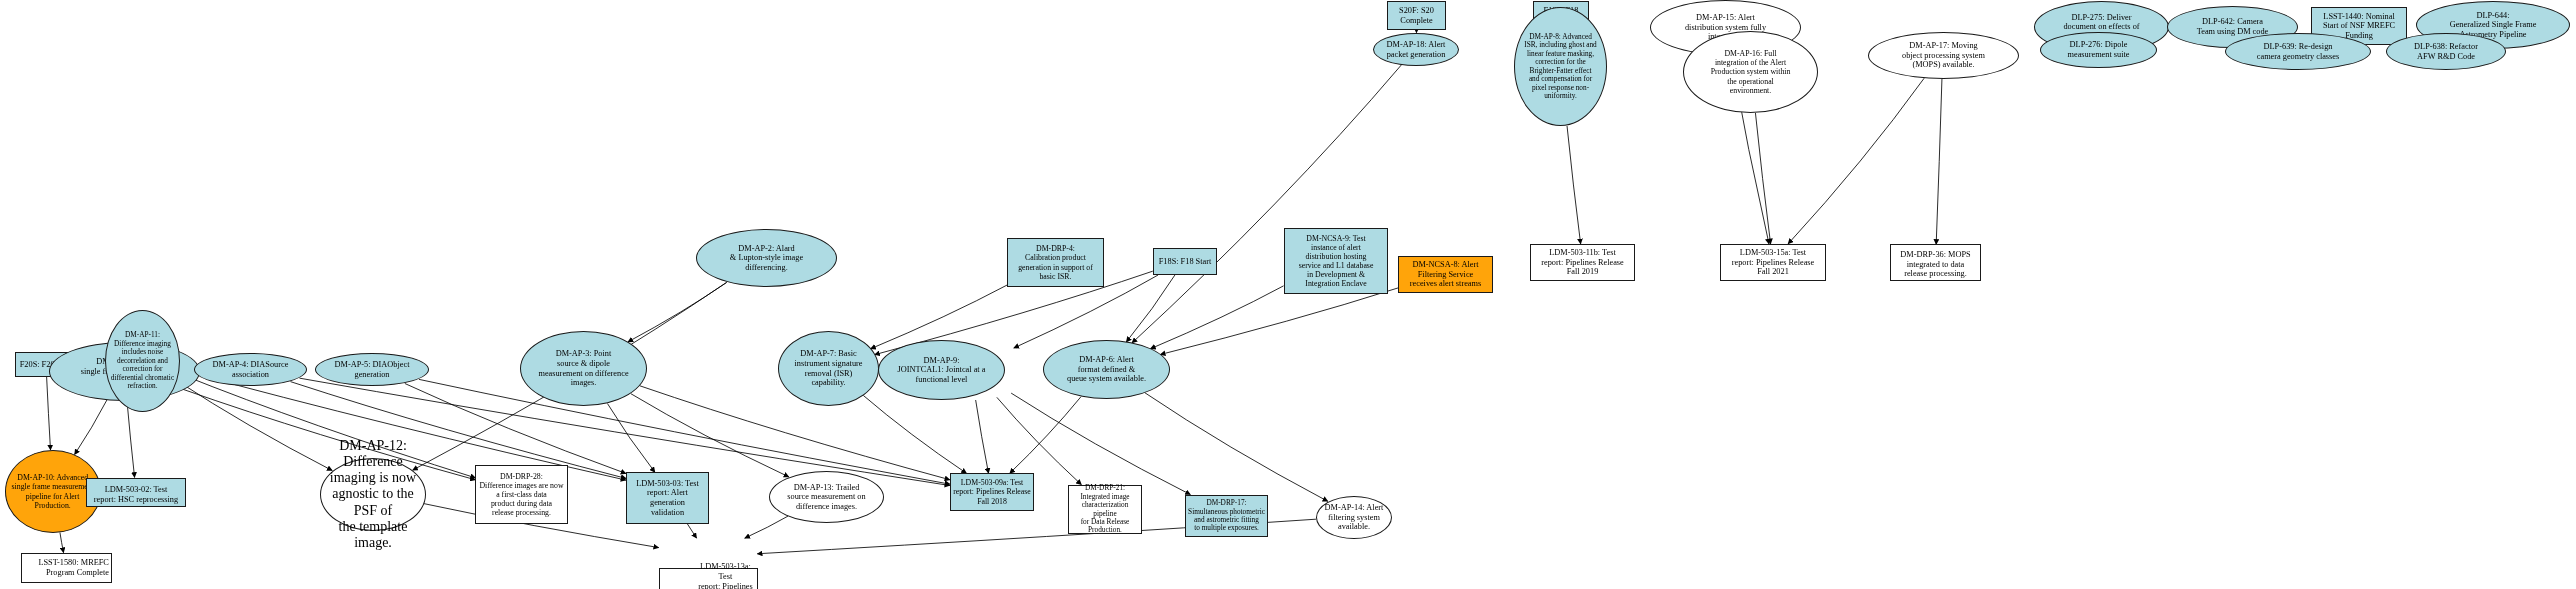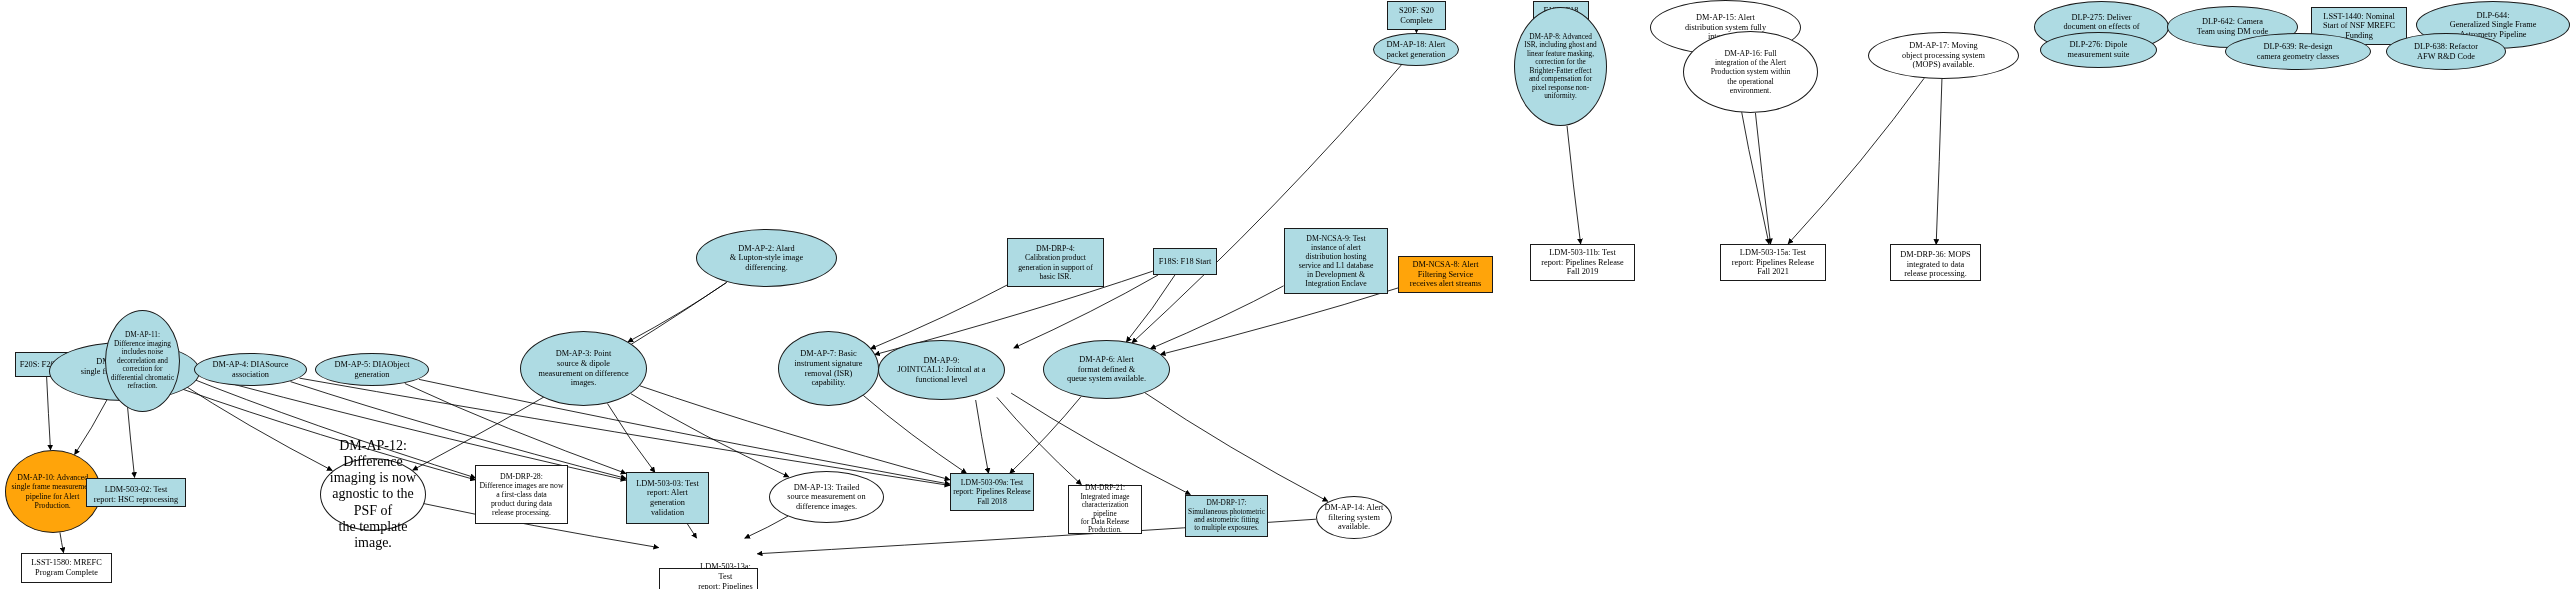--- a/index.html
+++ b/index.html
@@ -324,19 +324,19 @@
       <div class="node shape-ellipse fill-white" style="left: 1316px; top: 496px; width: 76px; height: 43px; font-size: 8.3px;">
         <span class="lbl">DM-AP-14: Alert
 filtering system
 available.</span>
       </div>
       <div class="node shape-box fill-white" style="left: 659px; top: 568px; width: 99px; height: 37px; font-size: 8.3px; padding-left: 36px;">
         <span class="lbl">LDM-503-13a: Test
 report: Pipelines Release
 Fall 2020</span>
       </div>
-      <div class="node shape-box fill-white" style="left: 21px; top: 553px; width: 91px; height: 30px; font-size: 8.3px;">
+      <div class="node shape-box fill-white" style="left: 21px; top: 553px; width: 91px; height: 30px; font-size: 8.3px; text-align: right;">
         <span class="lbl">LSST-1580: MREFC
 Program Complete</span>
       </div>
     </div>
 </div>
 
 
 </body></html>

